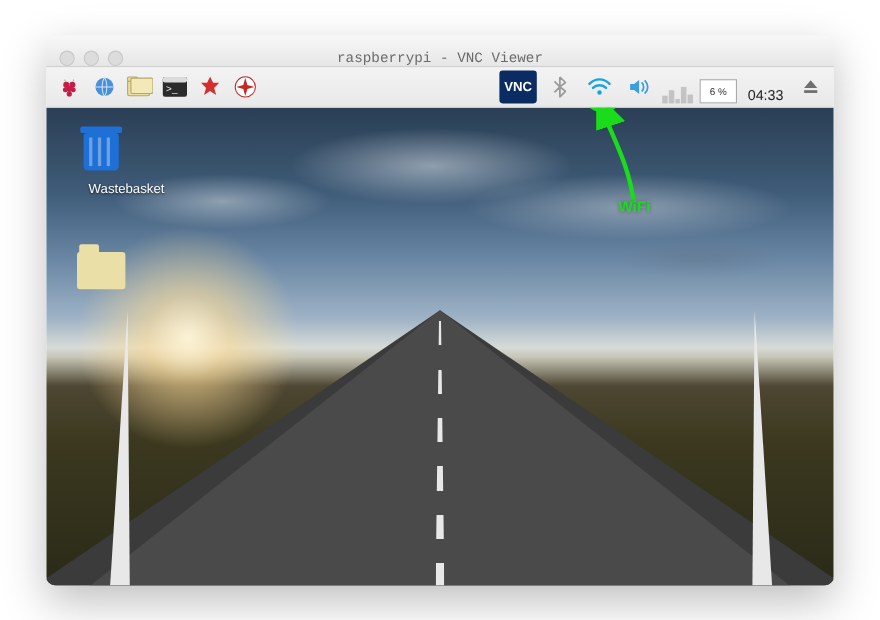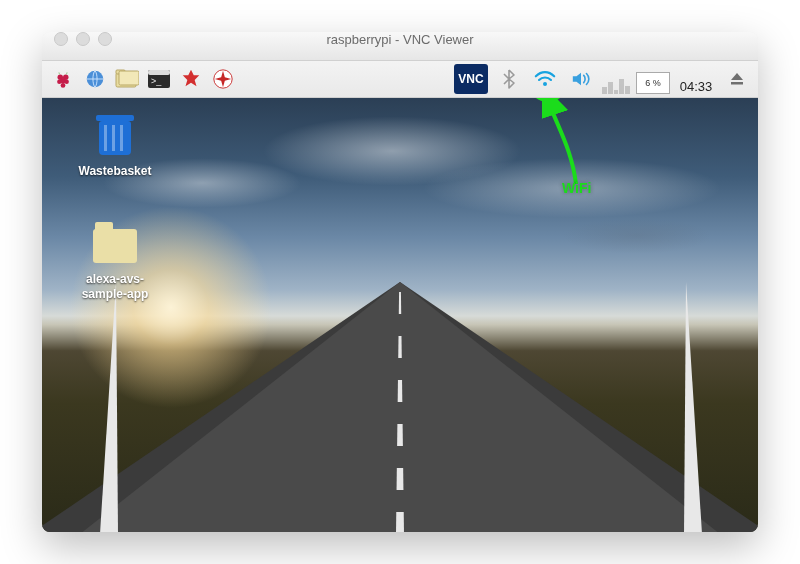--- a/index.html
+++ b/index.html
@@ -1,19 +1,19 @@
 <!DOCTYPE html>
 <html><head>
 <meta charset="utf-8">
 <style>
   html,body{margin:0;padding:0;font-family:-apple-system,Helvetica,Arial,sans-serif;background:#fff;}
   .stage{width:800px;height:564px;position:relative;margin:0 auto;background:#fff;}
   .window{position:absolute;left:42px;top:32px;width:716px;height:500px;border-radius:8px;box-shadow:0 15px 40px rgba(0,0,0,.25);background:#f0f0f0;overflow:hidden;}
   
-  .titlebar{height:28px;background:linear-gradient(#f8f8f8,#e6e6e6);border-bottom:1px solid #d0d0d0;display:flex;align-items:flex-start;position:relative;}
+  .titlebar{height:28px;background:linear-gradient(#f8f8f8,#e6e6e6);border-bottom:1px solid #d0d0d0;display:flex;align-items:flex-end;position:relative;font-family:Liberation Mono, monospace;}
   .traffic{display:flex;gap:8px;margin-left:12px;}
   .tl{width:12px;height:12px;border-radius:50%;background:#dcdcdc;border:1px solid #c8c8c8;}
   .title{position:absolute;left:0;right:0;text-align:center;font-size:13px;color:#6b6b6b;pointer-events:none;}
   
   .taskbar{height:36px;background:linear-gradient(#f3f3f3,#e9e9e9);border-bottom:1px solid #cfcfcf;display:flex;align-items:center;padding:0 6px;gap:2px;}
   .tb-btn{width:30px;height:30px;border-radius:4px;display:flex;align-items:center;justify-content:center;}
   .spacer{flex:1;}
   .tray{display:flex;align-items:flex-end;gap:6px;}
   .cpu-box{width:32px;height:20px;border:1px solid #aaa;background:#fff;font-size:9px;display:flex;align-items:center;justify-content:center;color:#333;}
   .clock{font-size:13px;color:#222;min-width:40px;text-align:center;}
@@ -36,21 +36,21 @@
   .asphalt{position:absolute;bottom:0;left:50%;transform:translateX(-50%);width:0;height:0;
       border-left:370px solid transparent;border-right:370px solid transparent;border-bottom:252px solid #3b3b3b;}
   .asphalt2{position:absolute;bottom:0;left:50%;transform:translateX(-50%);width:0;height:0;
       border-left:320px solid transparent;border-right:320px solid transparent;border-bottom:252px solid #4a4a4a;}
   .edge-l,.edge-r{position:absolute;bottom:0;left:50%;width:0;height:0;}
   .edge-l{border-left:16px solid transparent;border-right:2px solid transparent;border-bottom:252px solid #e8e8e8;transform:translateX(-300px) skewX(0deg);}
   .edge-r{border-left:2px solid transparent;border-right:16px solid transparent;border-bottom:252px solid #e8e8e8;transform:translateX(284px);}
   .center-dash{position:absolute;left:50%;bottom:0;width:8px;transform:translateX(-50%);height:252px;
       background:repeating-linear-gradient(to top,#e8e8e8 0 22px,transparent 22px 44px);clip-path:polygon(40% 0,60% 0,100% 100%,0 100%);}
   
-  .dicon{position:absolute;display:flex;flex-direction:column;align-items:center;width:90px;color:#fff;text-shadow:0 1px 2px rgba(0,0,0,.7);font-size:12px;text-align:center;font-weight:bold;}
+  .dicon{position:absolute;display:flex;flex-direction:column;width:90px;color:#fff;text-shadow:0 1px 2px rgba(0,0,0,.7);font-size:12px;text-align:center;}
   .dicon .ic{width:44px;height:44px;margin-bottom:4px;display:flex;align-items:center;justify-content:center;}
   .trash{left:28px;top:18px;}
   .trash .bin{width:32px;height:34px;background:#1e6fd6;border-radius:3px 3px 4px 4px;position:relative;}
   .trash .bin::before{content:"";position:absolute;top:-6px;left:-3px;right:-3px;height:6px;background:#1e6fd6;border-radius:2px;}
   .trash .bin::after{content:"";position:absolute;top:4px;bottom:4px;left:5px;width:3px;background:rgba(255,255,255,.35);box-shadow:8px 0 rgba(255,255,255,.35),16px 0 rgba(255,255,255,.35);}
   .folder{left:28px;top:126px;}
   .folder .fld{width:44px;height:34px;background:#eadfa7;border-radius:3px;position:relative;}
   .folder .fld::before{content:"";position:absolute;top:-7px;left:2px;width:18px;height:8px;background:#eadfa7;border-radius:2px 2px 0 0;}
   .folder .lbl{line-height:1.25;}
   
@@ -183,21 +183,20 @@
         <div class="ic">
             <div class="bin"></div>
           </div>
         <div>Wastebasket</div>
       </div>
 
       <div class="dicon folder">
         <div class="ic">
             <div class="fld"></div>
           </div>
-        <div class="lbl">alexa-avs-sample-app</div>
       </div>
 
       <div class="ann-circle" style="left:486px;top:-36px;width:32px;height:32px"></div>
       <svg class="ann-arrow" style="left:500px;top:-4px" width="50" height="96">
         <defs>
             <marker id="ah" markerWidth="8" markerHeight="8" refX="4" refY="4" orient="auto">
               <path d="M0 0L8 4L0 8z" fill="#1bdc1b"></path>
             </marker>
           </defs>
         <path d="M34 90 C 30 55 14 30 6 6" stroke="#1bdc1b" stroke-width="4" fill="none" marker-end="url(#ah)"></path>

